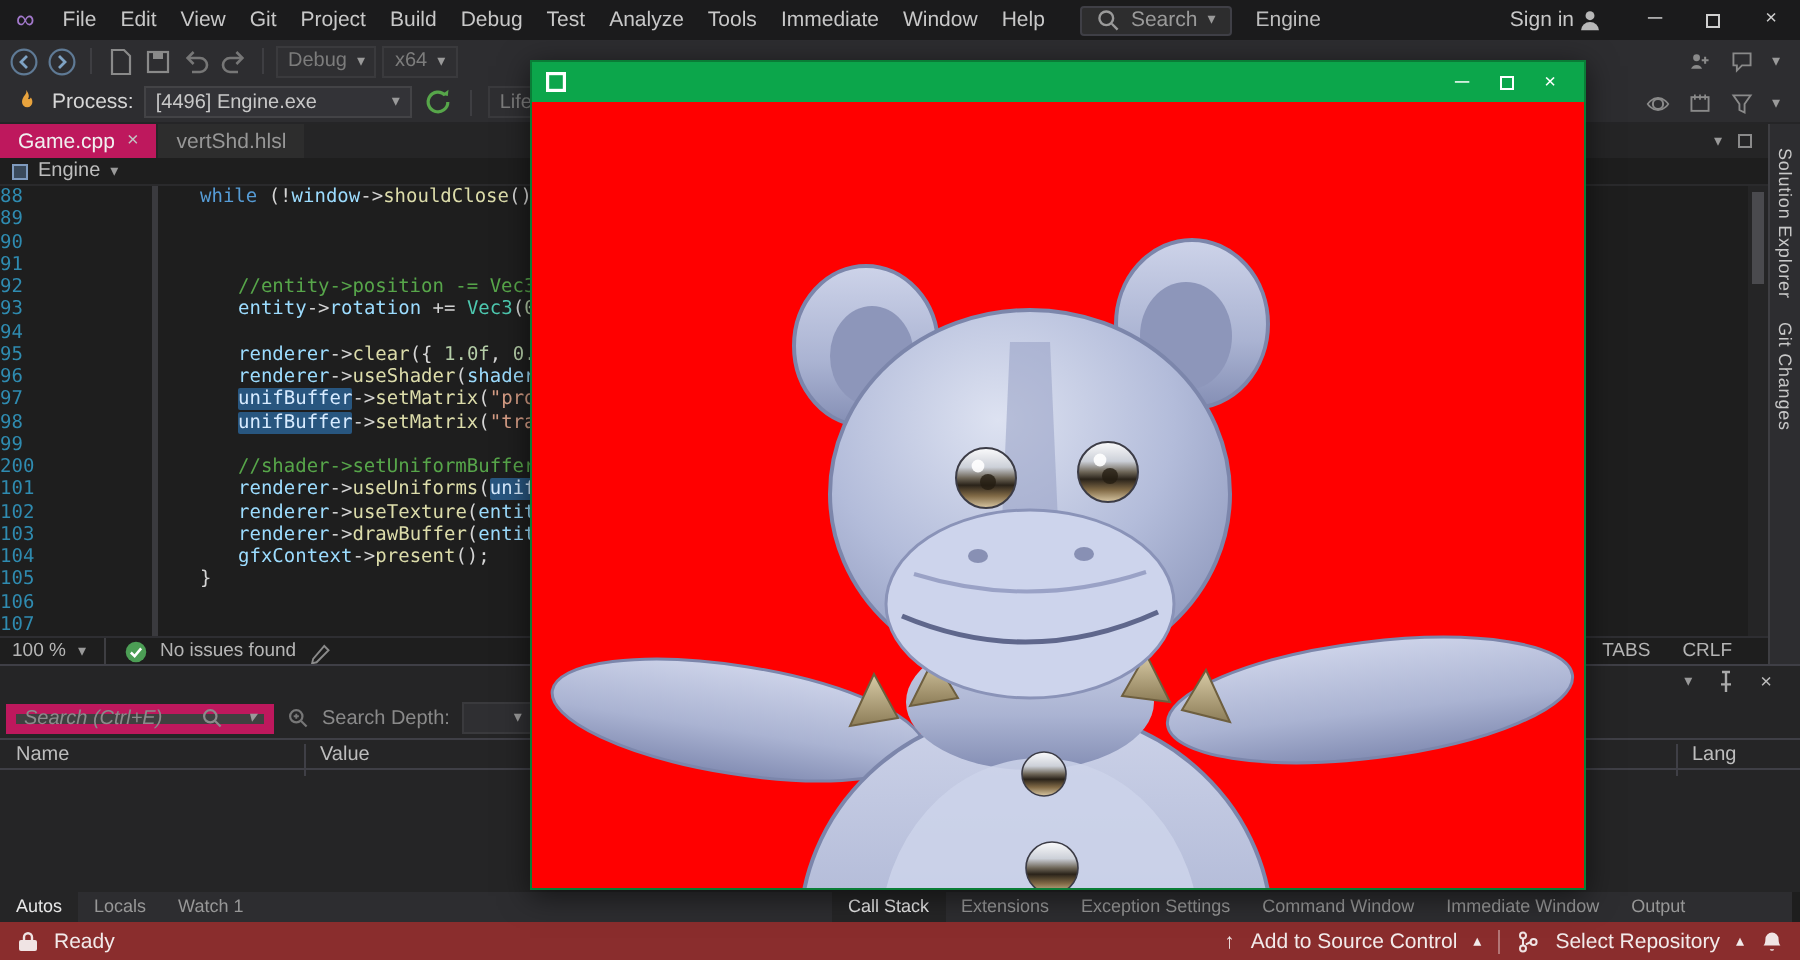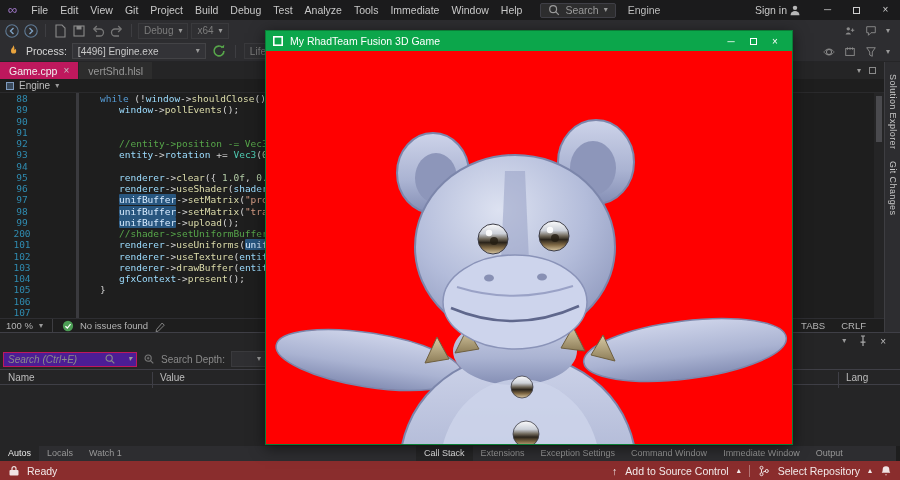--- a/index.html
+++ b/index.html
@@ -41,21 +41,21 @@
   .etab .close{font-size:10px;color:#c3c3c3}
   .tab-right-icons{margin-left:auto;display:flex;align-items:center;gap:8px;padding-right:8px;color:#8a8a8a}
 
   
   .breadcrumb{position:absolute;top:79px;left:0;width:884px;height:14px;background:#1e1e1e;border-bottom:1px solid #2a2a2c;display:flex;align-items:center;gap:5px;padding-left:6px;font-size:10px;color:#bdbdbd;z-index:1}
   .bc-icon{width:8px;height:8px;border:1px solid #7f9bbf;background:#3a4a5c}
 
   
   .editor{position:absolute;top:93px;left:0;width:884px;height:225px;background:#1e1e1e;font-family:"DejaVu Sans Mono","Liberation Mono",monospace;font-size:9.5px;overflow:hidden}
   .code-line{display:flex;height:11.25px;line-height:11.25px;white-space:pre}
-  .gutter-num{flex:0 0 54px;text-align:center;padding-right:10px;color:#2f8bb0}
+  .gutter-num{flex:0 0 54px;text-align:left;padding-right:10px;color:#2f8bb0}
   .code-text{white-space:pre}
   .tk-kw{color:#569cd6}
   .tk-cm{color:#57a64a}
   .tk-var{color:#9cdcfe}
   .tk-fn{color:#dcdcaa}
   .tk-cls{color:#4ec9b0}
   .tk-pn{color:#d4d4d4}
   .tk-num{color:#b5cea8}
   .tk-str{color:#d69d85}
   .tk-hl{color:#d7ebff;background:#28567f;border-radius:1px}
@@ -64,21 +64,21 @@
   .ed-thumb{margin:3px 2px;width:6px;height:46px;background:#4a4a4e}
 
   
   .edstatus{position:absolute;top:318px;left:0;width:884px;height:14px;background:#1e1e1e;border-top:1px solid #2e2e32;display:flex;align-items:center;gap:6px;padding:0 6px;font-size:9.5px;color:#b5b5b5}
   .edstatus .right{margin-left:auto;display:flex;gap:16px;padding-right:12px;color:#b5b5b5}
 
   
   .autos{position:absolute;top:332px;left:0;width:900px;height:114px;background:#252526;border-top:1px solid #3f3f46;font-size:10px;color:#a8a8a8}
   .autos-head{height:16px;display:flex;align-items:center;justify-content:flex-end;gap:11px;padding-right:14px;color:#bdbdbd}
   .autos-toolbar{height:20px;display:flex;align-items:center;gap:6px;padding:0 3px}
-  .searchbox{width:134px;height:15px;background:#4c1d95;border:1px solid #be185d;display:flex;align-items:center;gap:12px;padding:0 4px;color:#8b8b8b;font-style:italic}
+  .searchbox{width:134px;height:15px;background:#404040;border:5px solid #be185d;display:flex;align-items:center;gap:12px;padding:0 4px;color:#8b8b8b;font-style:italic}
   .searchbox .grow{flex:1}
   .combo.smallw{width:36px}
   .autos-cols{height:16px;border-top:1px solid #3f3f46;border-bottom:1px solid #3f3f46;position:relative;color:#bdbdbd;font-size:10px}
   .autos-cols span{position:absolute;top:2px}
   .col-0{left:8px}.col-1{left:160px}.col-2{left:846px}
   .colsep{position:absolute;top:0;width:1px;height:16px;background:#3f3f46}
   .s0{left:152px}.s1{left:838px}
   .autos-body{height:62px}
 
   
@@ -252,31 +252,31 @@
   <div class="breadcrumb">
     <span class="bc-icon"></span>
     <span>Engine</span>
     <span class="caret">▾</span>
   </div>
 
   <div class="editor">
     <div class="fold-strip"></div>
     <div>
         <div class="code-line"><span class="gutter-num">88</span><span class="code-text" style="padding-left: 46px;"><span class="tk-kw">while</span><span class="tk-pn"> (!</span><span class="tk-var">window</span><span class="tk-pn">-&gt;</span><span class="tk-fn">shouldClose</span><span class="tk-pn">()) {</span></span></div>
-        <div class="code-line"><span class="gutter-num">89</span><span class="code-text" style="padding-left: 65px;"><span class="tk-var">window</span><span class="tk-pn">-&gt;</span><span class="tk-fn">pollEvents</span><span class="tk-pn">();</span></span></div>
+        <div class="code-line"><span class="gutter-num">89</span></div>
         <div class="code-line"><span class="gutter-num">90</span><span class="code-text" style="padding-left: 46px;"></span></div>
         <div class="code-line"><span class="gutter-num">91</span><span class="code-text" style="padding-left: 46px;"></span></div>
         <div class="code-line"><span class="gutter-num">92</span><span class="code-text" style="padding-left: 65px;"><span class="tk-cm">//entity-&gt;position -= Vec3(0</span></span></div>
         <div class="code-line"><span class="gutter-num">93</span><span class="code-text" style="padding-left: 65px;"><span class="tk-var">entity</span><span class="tk-pn">-&gt;</span><span class="tk-var">rotation</span><span class="tk-pn"> += </span><span class="tk-cls">Vec3</span><span class="tk-pn">(</span><span class="tk-num">0.0</span></span></div>
         <div class="code-line"><span class="gutter-num">94</span><span class="code-text" style="padding-left: 46px;"></span></div>
         <div class="code-line"><span class="gutter-num">95</span><span class="code-text" style="padding-left: 65px;"><span class="tk-var">renderer</span><span class="tk-pn">-&gt;</span><span class="tk-fn">clear</span><span class="tk-pn">({ </span><span class="tk-num">1.0f</span><span class="tk-pn">, </span><span class="tk-num">0.0f</span><span class="tk-pn">,</span></span></div>
         <div class="code-line"><span class="gutter-num">96</span><span class="code-text" style="padding-left: 65px;"><span class="tk-var">renderer</span><span class="tk-pn">-&gt;</span><span class="tk-fn">useShader</span><span class="tk-pn">(</span><span class="tk-var">shader</span><span class="tk-pn">);</span></span></div>
         <div class="code-line"><span class="gutter-num">97</span><span class="code-text" style="padding-left: 65px;"><span class="tk-hl">unifBuffer</span><span class="tk-pn">-&gt;</span><span class="tk-fn">setMatrix</span><span class="tk-pn">(</span><span class="tk-str">"proje</span></span></div>
         <div class="code-line"><span class="gutter-num">98</span><span class="code-text" style="padding-left: 65px;"><span class="tk-hl">unifBuffer</span><span class="tk-pn">-&gt;</span><span class="tk-fn">setMatrix</span><span class="tk-pn">(</span><span class="tk-str">"trans</span></span></div>
-        <div class="code-line"><span class="gutter-num">99</span><span class="code-text" style="padding-left: 65px;"><span class="tk-hl">unifBuffer</span><span class="tk-pn">-&gt;</span><span class="tk-fn">upload</span><span class="tk-pn">();</span></span></div>
+        <div class="code-line"><span class="gutter-num">99</span></div>
         <div class="code-line"><span class="gutter-num">200</span><span class="code-text" style="padding-left: 65px;"><span class="tk-cm">//shader-&gt;setUniformBuffer(u</span></span></div>
         <div class="code-line"><span class="gutter-num">101</span><span class="code-text" style="padding-left: 65px;"><span class="tk-var">renderer</span><span class="tk-pn">-&gt;</span><span class="tk-fn">useUniforms</span><span class="tk-pn">(</span><span class="tk-hl">unifBu</span></span></div>
         <div class="code-line"><span class="gutter-num">102</span><span class="code-text" style="padding-left: 65px;"><span class="tk-var">renderer</span><span class="tk-pn">-&gt;</span><span class="tk-fn">useTexture</span><span class="tk-pn">(</span><span class="tk-var">entity</span><span class="tk-pn">-</span></span></div>
         <div class="code-line"><span class="gutter-num">103</span><span class="code-text" style="padding-left: 65px;"><span class="tk-var">renderer</span><span class="tk-pn">-&gt;</span><span class="tk-fn">drawBuffer</span><span class="tk-pn">(</span><span class="tk-var">entity</span><span class="tk-pn">-</span></span></div>
         <div class="code-line"><span class="gutter-num">104</span><span class="code-text" style="padding-left: 65px;"><span class="tk-var">gfxContext</span><span class="tk-pn">-&gt;</span><span class="tk-fn">present</span><span class="tk-pn">();</span></span></div>
         <div class="code-line"><span class="gutter-num">105</span><span class="code-text" style="padding-left: 46px;"><span class="tk-pn">}</span></span></div>
         <div class="code-line"><span class="gutter-num">106</span><span class="code-text" style="padding-left: 46px;"></span></div>
         <div class="code-line"><span class="gutter-num">107</span></div>
       </div>
     <div class="ed-scroll">
@@ -389,21 +389,20 @@
       <span class="vlabel">Solution Explorer</span>
       <span class="vlabel">Git Changes</span>
     </div>
 
   <div class="gamewin">
     <div class="game-titlebar" style="background: rgb(12, 166, 75);">
       <svg class="ic12" viewBox="0 0 12 12">
           <rect x="1" y="1" width="10" height="10" fill="#ffffff"></rect>
           <rect x="2.6" y="2.6" width="6.8" height="6.8" fill="#0ca64b"></rect>
         </svg>
-      <span>My RhadTeam Fusion 3D Game</span>
       <div class="game-controls">
         <span class="gwc">─</span>
         <span class="gwc">
             <span class="maxbox"></span>
           </span>
         <span class="gwc">×</span>
       </div>
     </div>
     <div class="game-viewport" style="background: rgb(255, 0, 0);">
       <svg class="char" viewBox="0 0 528 393" preserveAspectRatio="xMidYMid slice">

